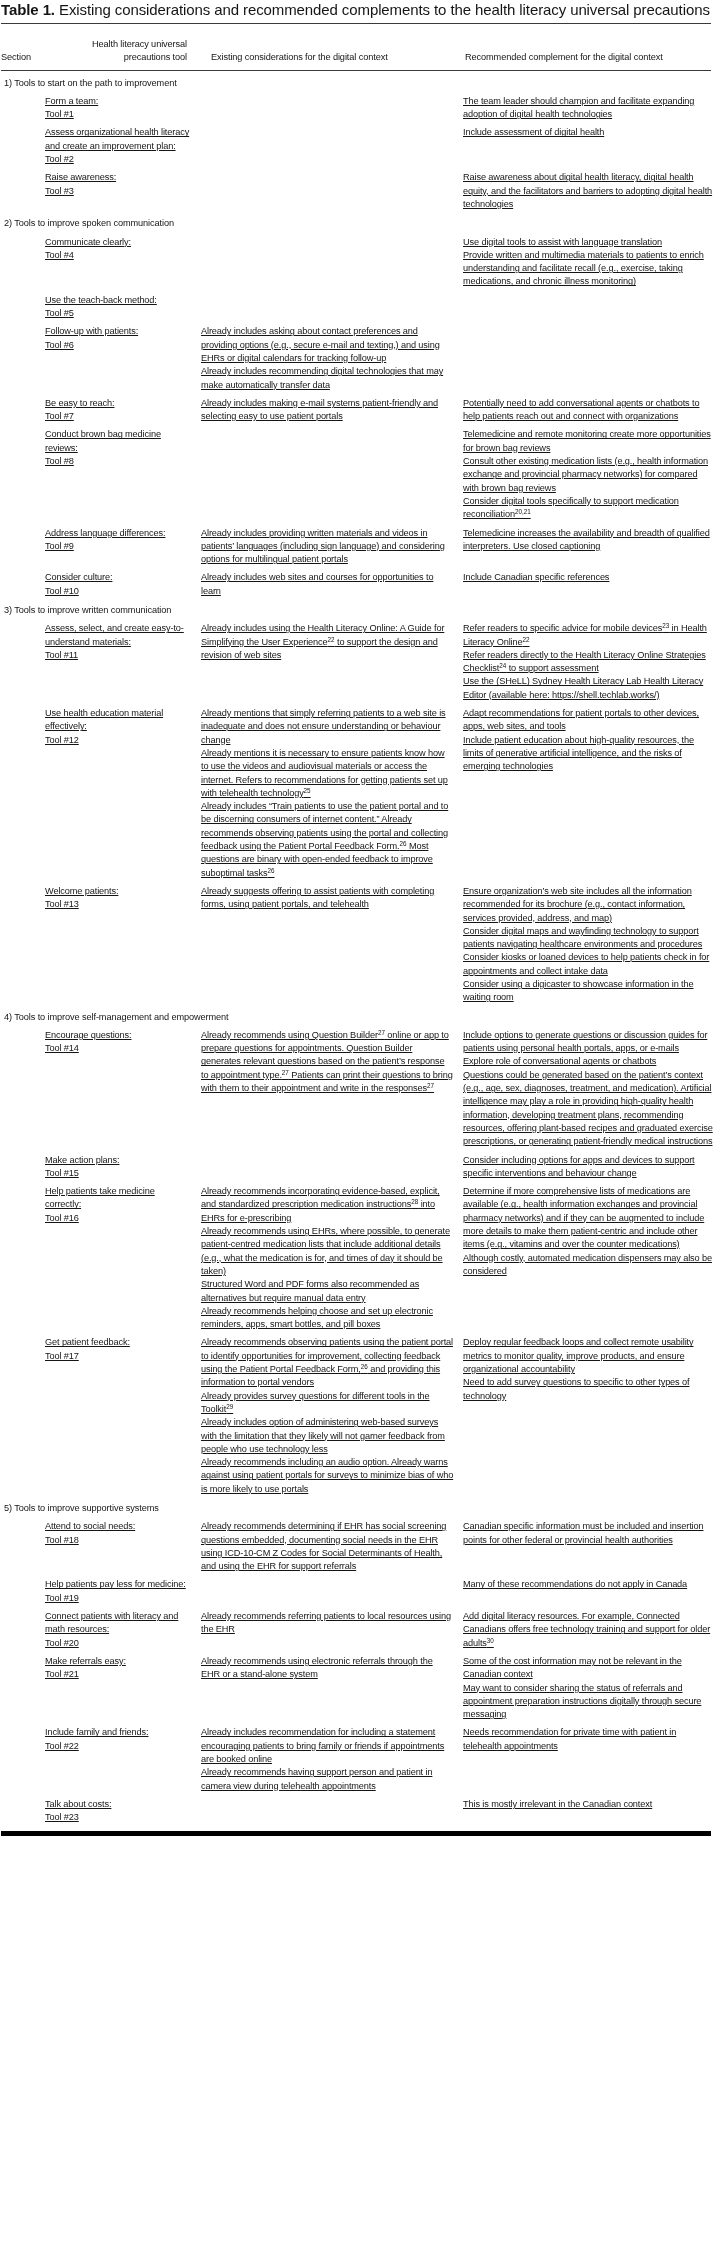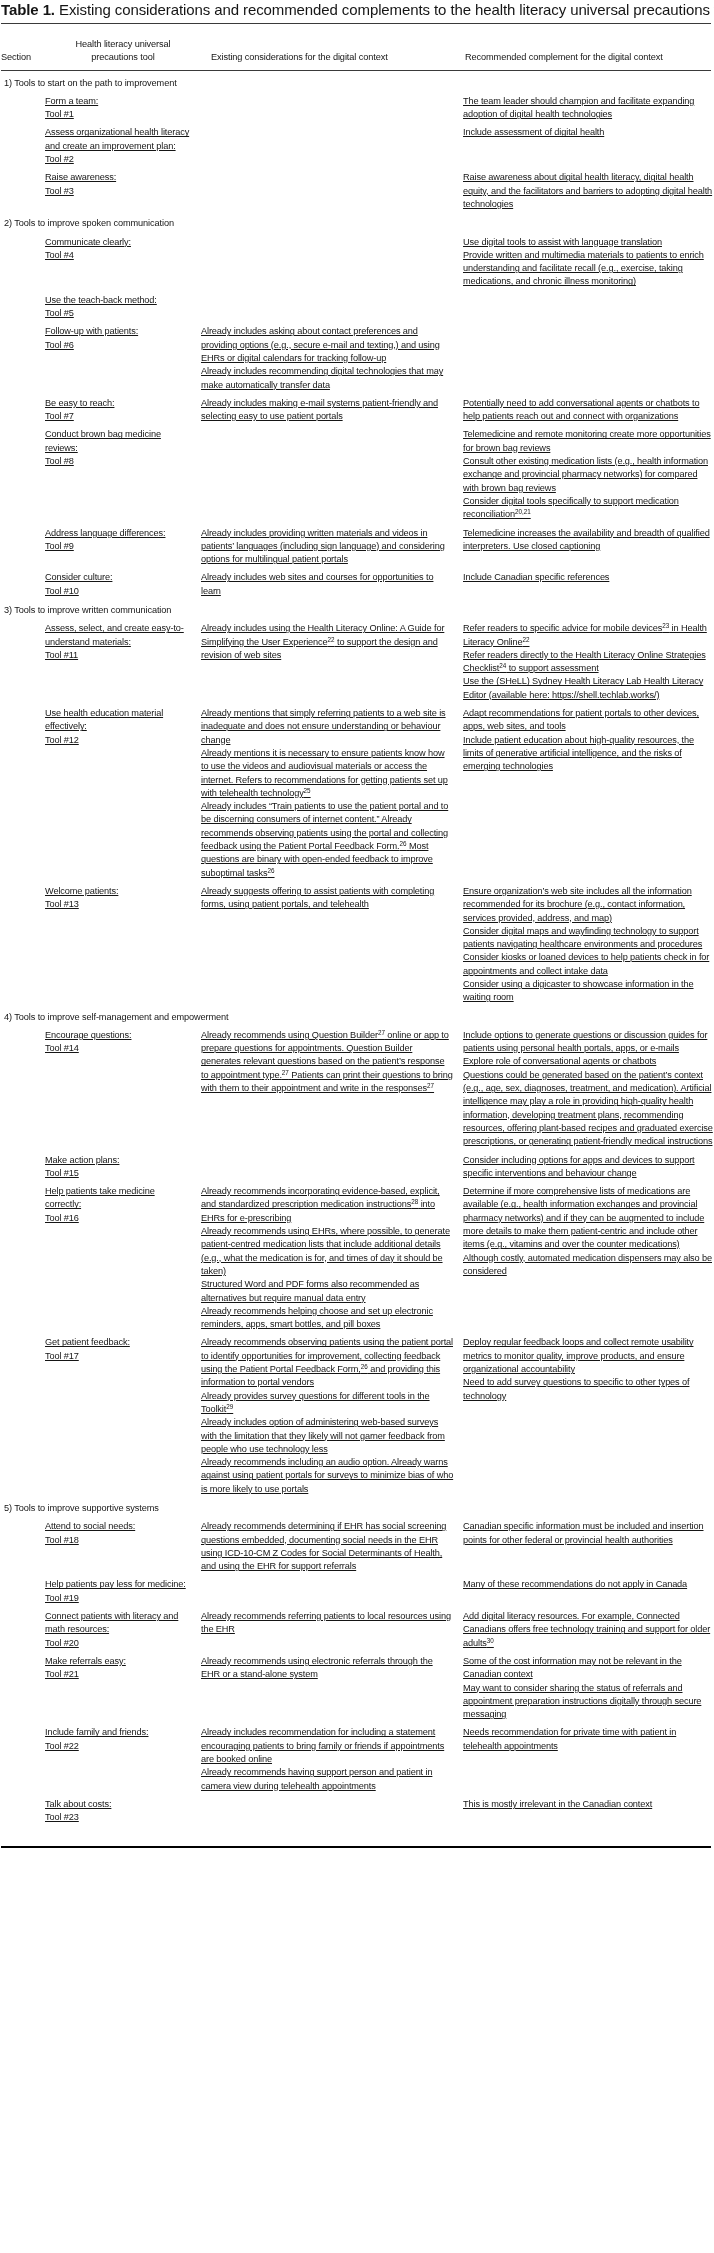--- a/index.html
+++ b/index.html
@@ -25,25 +25,25 @@
     grid-template-columns: 44px 156px 262px 250px;
     align-items: end;
     border-top: 1px solid #3a3a3a;
     border-bottom: 1px solid #3a3a3a;
     padding: 3px 0 6px 0;
     font-size: 9.2px;
     line-height: 12.6px;
     letter-spacing: -0.1px;
   }
   .th-section { text-align: left; margin-top: 24px; }
-  .th-tool { text-align: center; padding: 0 14px; }
+  .th-tool { text-align: right; padding: 0 14px; }
   .th-existing { padding-left: 10px; }
   .th-recommended { padding-left: 2px; }
 
-  .tbody { padding-bottom: 21px; border-bottom: 2px solid #000000; }
+  .tbody { padding-bottom: 6px; border-bottom: 5px solid #000000; }
 
   .section-heading {
     font-size: 9.2px;
     line-height: 13.3px;
     margin: 6px 0 0 3px;
     letter-spacing: -0.1px;
   }
 
   .row {
     display: grid;

